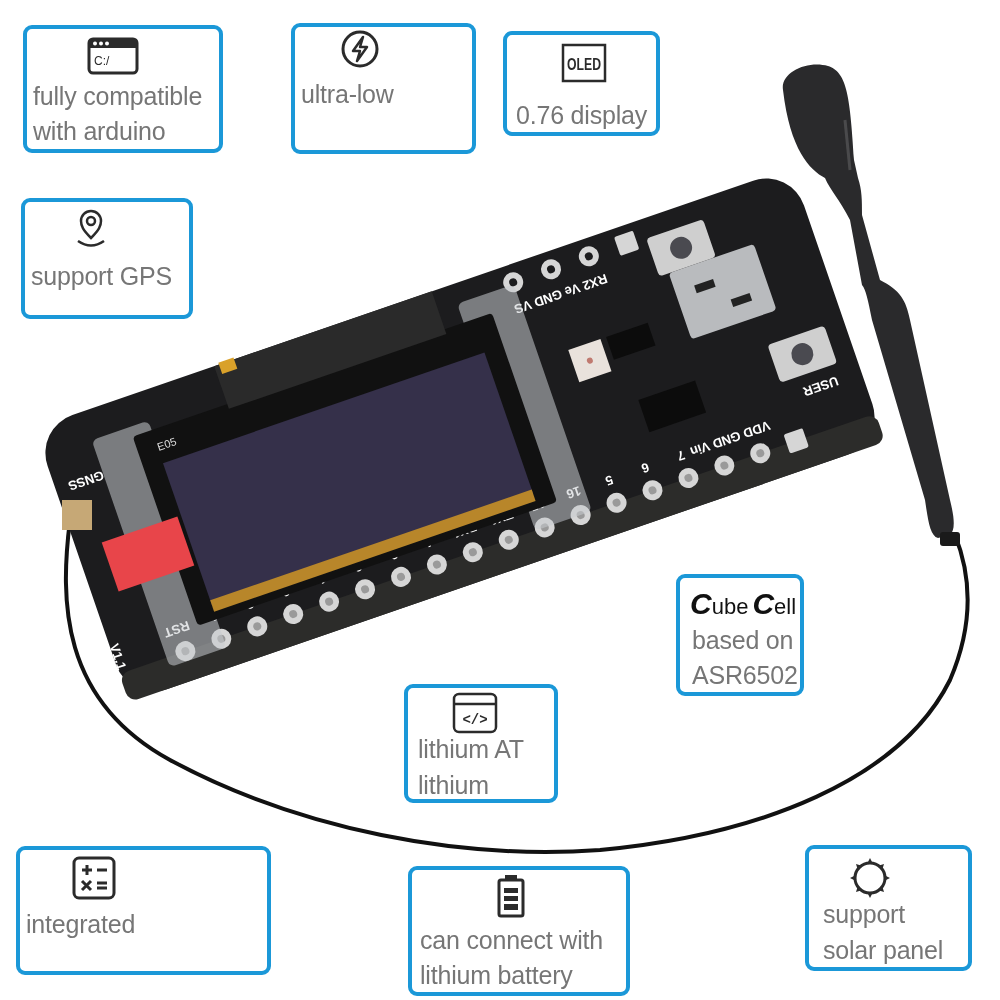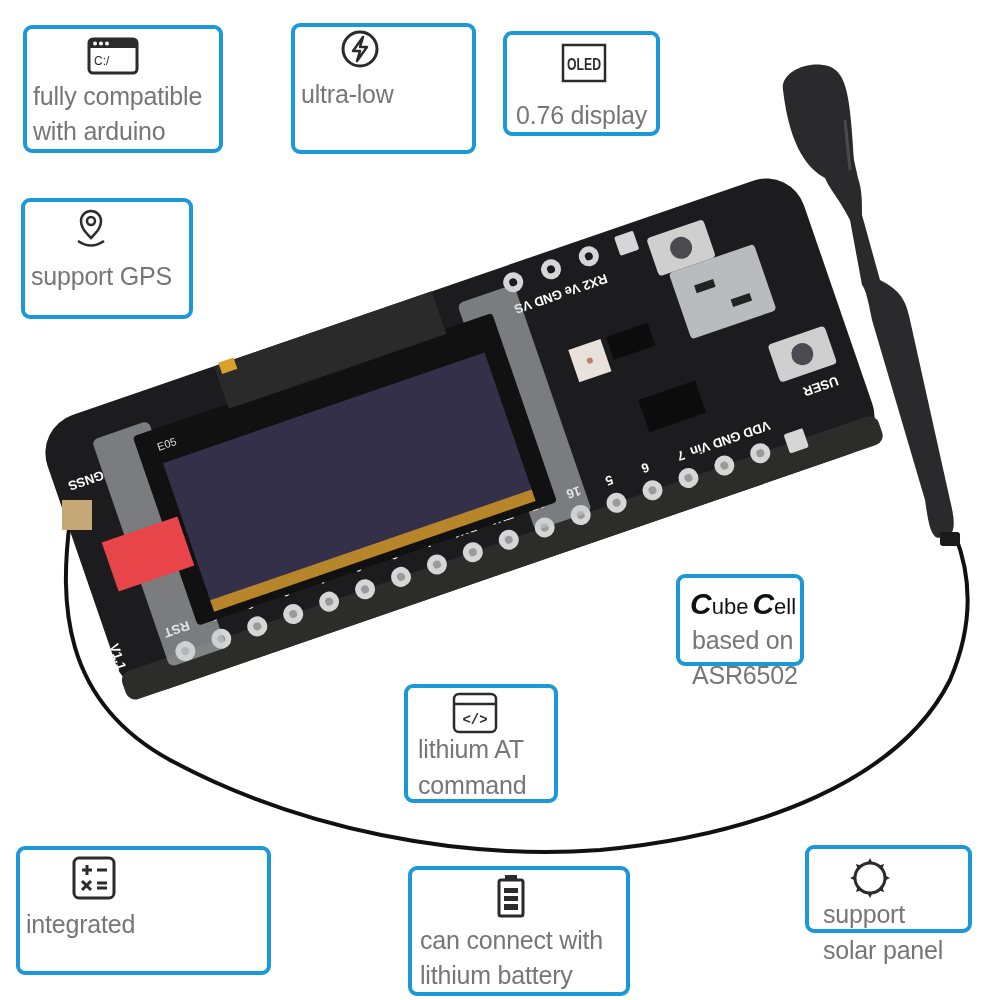--- a/index.html
+++ b/index.html
@@ -168,36 +168,36 @@
 
 <div class="card" style="left:21px;top:198px;width:172px;height:121px;">
   <svg class="icon" style="left:48px;top:6px" width="36" height="42" viewBox="0 0 36 42">
     <path d="M18 30 C 10 22, 8 18, 8 13 A 10 10 0 0 1 28 13 C 28 18, 26 22, 18 30 Z" fill="none" stroke="#2b2b2b" stroke-width="2.5"></path>
     <circle cx="18" cy="13" r="4" fill="none" stroke="#2b2b2b" stroke-width="2.5"></circle>
     <path d="M5 33 Q 18 42 31 33" fill="none" stroke="#2b2b2b" stroke-width="2.5"></path>
   </svg>
   <div class="txt" style="top:57px">support GPS</div>
 </div>
 
-<div class="card" style="left:676px;top:574px;width:128px;height:92px;">
+<div class="card" style="left:676px;top:574px;width:128px;height:122px;">
   <div style="position:absolute;left:10px;top:8px;height:34px;white-space:nowrap;color:#111;">
     <span style="font-size:30px;font-weight:bold;font-style:italic;">C</span><span style="font-size:22px;">ube</span><span style="font-size:30px;font-weight:bold;font-style:italic;margin-left:4px;">C</span><span style="font-size:22px;">ell</span>
   </div>
   <div class="txt" style="top:45px;left:12px">based on</div>
   <div class="txt" style="top:80px;left:12px">ASR6502</div>
 </div>
 
 <div class="card" style="left:404px;top:684px;width:154px;height:119px;">
   <svg class="icon" style="left:44px;top:4px" width="46" height="42" viewBox="0 0 46 42">
     <rect x="2" y="2" width="42" height="38" rx="5" fill="#fff" stroke="#2b2b2b" stroke-width="2.5"></rect>
     <line x1="2" y1="12" x2="44" y2="12" stroke="#2b2b2b" stroke-width="2.5"></line>
     <text x="23" y="32" text-anchor="middle" font-size="14" font-weight="bold" fill="#2b2b2b" font-family="Liberation Mono, monospace">&lt;/&gt;</text>
   </svg>
   <div class="txt" style="top:44px;left:10px">lithium AT</div>
-  <div class="txt" style="top:80px;left:10px">command</div>
+  <div class="txt" style="top:80px;left:10px">lithium</div>
 </div>
 
 <div class="card" style="left:16px;top:846px;width:255px;height:129px;">
   <svg class="icon" style="left:52px;top:6px" width="44" height="44" viewBox="0 0 44 44">
     <rect x="2" y="2" width="40" height="40" rx="5" fill="#fff" stroke="#2b2b2b" stroke-width="3"></rect>
     <path d="M10 14 H20 M15 9 V19 M25 14 H35 M10 25 L19 34 M19 25 L10 34 M25 27 H35 M25 32 H35" stroke="#2b2b2b" stroke-width="3"></path>
   </svg>
   <div class="txt" style="top:57px">integrated</div>
 </div>
 
@@ -206,21 +206,21 @@
     <rect x="9" y="1" width="12" height="5" fill="#2b2b2b"></rect>
     <rect x="3" y="6" width="24" height="36" rx="2" fill="#fff" stroke="#2b2b2b" stroke-width="3"></rect>
     <rect x="8" y="14" width="14" height="5" fill="#2b2b2b"></rect>
     <rect x="8" y="22" width="14" height="5" fill="#2b2b2b"></rect>
     <rect x="8" y="30" width="14" height="6" fill="#2b2b2b"></rect>
   </svg>
   <div class="txt" style="top:88px;left:8px">lithium battery</div>
   <div class="txt" style="top:53px;left:8px">can connect with</div>
 </div>
 
-<div class="card" style="left:805px;top:845px;width:167px;height:88px;">
+<div class="card" style="left:805px;top:845px;width:167px;height:126px;">
   <svg class="icon" style="left:38px;top:6px" width="46" height="46" viewBox="0 0 46 46">
     <circle cx="23" cy="23" r="15" fill="#fff" stroke="#2b2b2b" stroke-width="3"></circle>
     <g fill="#2b2b2b">
       <path d="M23 3 l3 6 h-6z"></path>
         <path d="M23 43 l3 -6 h-6z"></path>
       <path d="M3 23 l6 -3 v6z"></path>
         <path d="M43 23 l-6 -3 v6z"></path>
       <path d="M9 9 l6.5 2 l-4.5 4.5z"></path>
         <path d="M37 9 l-2 6.5 l-4.5 -4.5z"></path>
       <path d="M9 37 l2 -6.5 l4.5 4.5z"></path>

